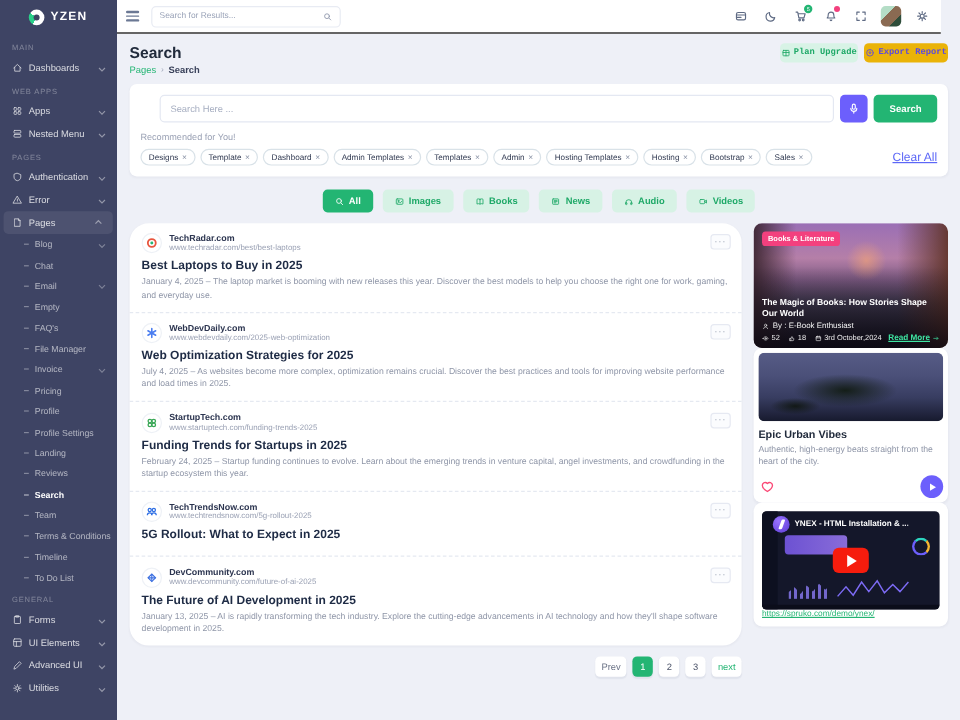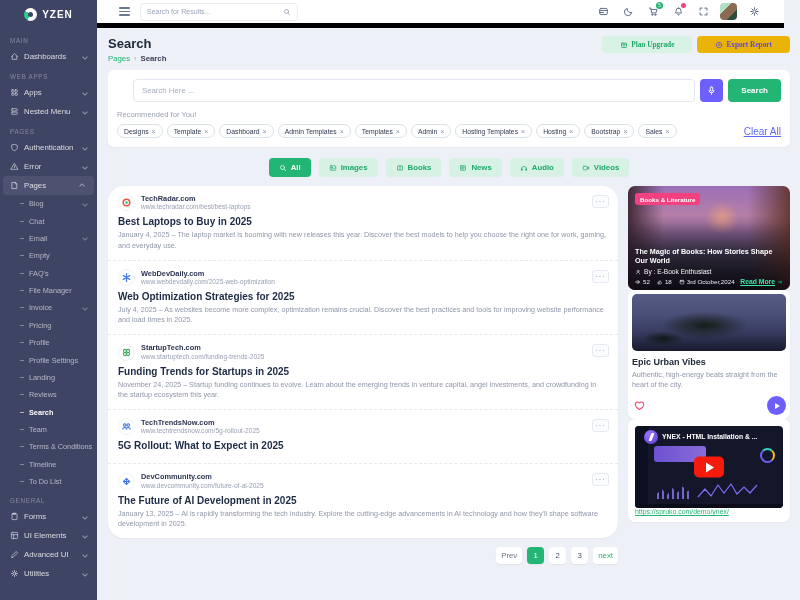--- a/index.html
+++ b/index.html
@@ -29,21 +29,21 @@
     transform:rotate(45deg); opacity:.55; margin-left:auto; margin-right:2px; flex:0 0 4px; }
   .chev.up { transform:rotate(225deg); }
   .s-item.parent-active { background:rgba(255,255,255,.08); border-radius:4px; margin:0 3px; padding-left:7px; }
   .sub-item { display:flex; align-items:center; font-size:7.3px; color:rgba(255,255,255,.6);
     padding:4.2px 8px 4.2px 20px; cursor:pointer; white-space:nowrap; }
   .sub-item .dash { width:4px; height:1px; background:currentColor; opacity:.6; margin-right:5px; flex:0 0 4px; }
   .sub-item.active { color:#ffffff; font-weight:bold; }
 
   
   .topbar { position:fixed; left:97px; right:16px; top:0; height:28px; background:#fff;
-    border-bottom:5px solid #000000; display:flex; align-items:center; padding:0 22px; z-index:15; }
+    border-bottom:1px solid #000000; display:flex; align-items:center; padding:0 8px; z-index:15; }
   .burger { width:11px; display:flex; flex-direction:column; gap:2px; cursor:pointer; margin-right:10px; }
   .burger span { height:1.4px; background:#6b7894; border-radius:1px; }
   .top-search { width:158px; height:18px; border:1px solid #e8ebf3; border-radius:4px;
     display:flex; align-items:center; padding:0 6px; background:#fff; }
   .top-search input { border:0; outline:0; flex:1; font-size:7px; color:#49536b; min-width:0;
     font-family:inherit; }
   .top-search input::placeholder { color:#9aa3b8; }
   .tsico { color:#8a93a8; width:8px; height:8px; }
   .tsico svg { width:8px; height:8px; }
   .top-icons { margin-left:auto; display:flex; align-items:center; gap:9px; }
@@ -55,21 +55,21 @@
   .pink-dot { position:absolute; top:-1px; right:0; width:5px; height:5px; border-radius:50%; background:#f3407e; }
   .avatar { width:17px; height:17px; border-radius:4px; cursor:pointer;
     background:linear-gradient(135deg,#b4ddc6 0 35%,#8a6a52 35% 70%,#2e4d3a 70% 100%); }
 
   
   .content { position:absolute; left:97px; top:28px; right:0; bottom:0; padding:8px 10px 0 11px; }
   .page-head { display:flex; align-items:flex-start; }
   .page-title { font-size:13px; font-weight:bold; color:#212b3c; }
   .head-btns { margin-left:auto; display:flex; gap:5px; }
   .soft-btn { display:flex; align-items:center; gap:3px; font-size:7.3px; font-weight:bold;
-    padding:4px 18px; border-radius:4px; border:0; cursor:pointer; font-family:Liberation Serif, serif; }
+    padding:4px 1px; border-radius:4px; border:0; cursor:pointer; font-family:Liberation Mono, monospace; }
   .soft-btn svg { width:8px; height:8px; }
   .soft-green { background:#d8f3e6; color:#1fa968; }
   .soft-purple { background:#eab308; color:#5a49e3; }
   .breadcrumb { display:flex; align-items:center; gap:4px; font-size:7.8px; margin-top:3px; }
   .bc-parent { color:#23b573; cursor:pointer; }
   .bc-sep { color:#a3aabd; font-size:7px; }
   .bc-current { color:#39415a; font-weight:bold; }
 
   .search-panel { background:#fff; border-radius:6px; margin-top:7px; padding:9px;
     box-shadow:0 1px 2px rgba(25,30,60,.04); }
@@ -615,21 +615,21 @@
                     <circle cx="10.3" cy="10.3" r="2.2"></circle>
                   </g>
                 </svg>
             </span>
             <div>
               <div class="r-site">StartupTech.com</div>
               <div class="r-url">www.startuptech.com/funding-trends-2025</div>
             </div>
           </div>
           <h3 class="r-title">Funding Trends for Startups in 2025</h3>
-          <p class="r-desc">November 24, 2025 – Startup funding continues to evolve. Learn about the emerging trends in venture capital, angel investments, and crowdfunding in the startup ecosystem this year.</p>
+          <p class="r-desc">February 24, 2025 – Startup funding continues to evolve. Learn about the emerging trends in venture capital, angel investments, and crowdfunding in the startup ecosystem this year.</p>
           <span class="more-btn"></span>
         </article>
 
         <article class="result">
           <div class="r-head">
             <span class="favicon">
               <svg viewBox="0 0 16 16">
                   <g fill="none" stroke="#2f6fe4" stroke-width="1.5">
                     <circle cx="5.5" cy="5.8" r="1.9"></circle>
                     <circle cx="10.5" cy="5.8" r="1.9"></circle>

